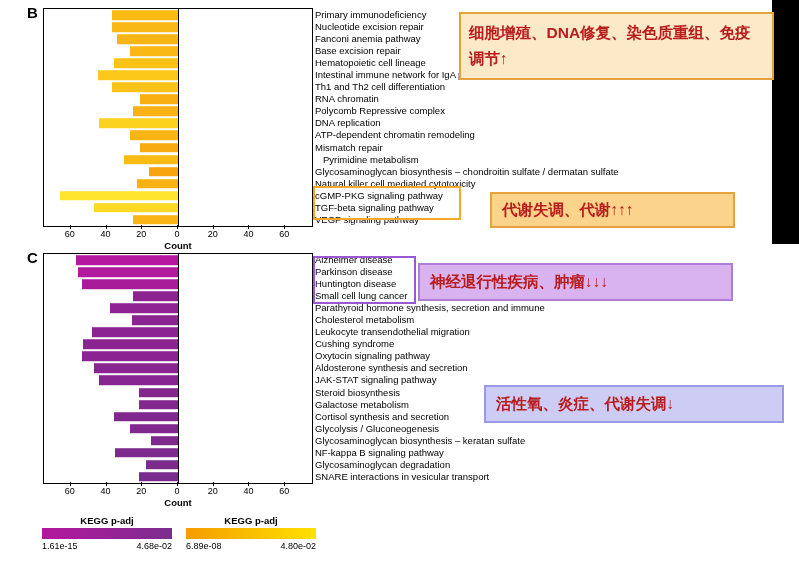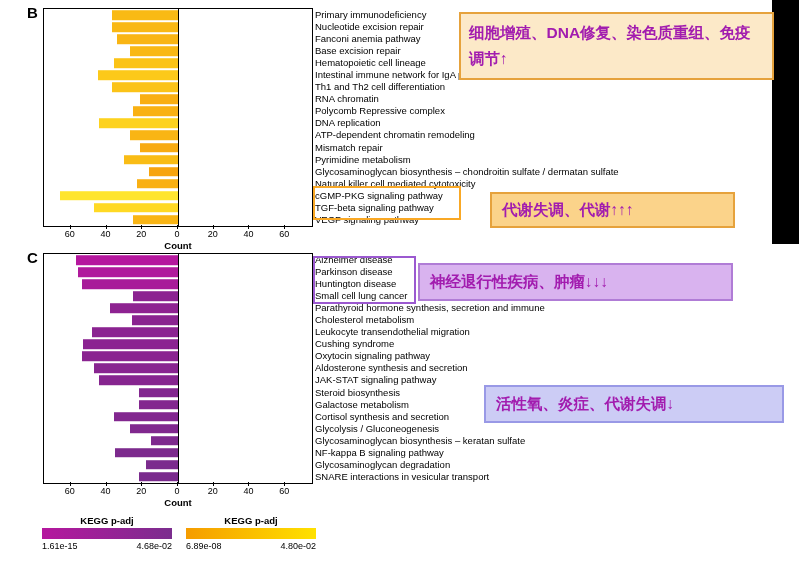--- a/index.html
+++ b/index.html
@@ -17,21 +17,21 @@
   .axisline{position:absolute;top:0;bottom:0;width:1px;background:#000;left:50%;}
 
   .labels{position:absolute;}
   .labels .lbl{font-size:9.5px;color:#000;white-space:nowrap;line-height:11.1px;height:11.1px;}
 
   .xaxis{position:absolute;font-size:9px;color:#000;}
   .tick{position:absolute;text-align:center;transform:translateX(-50%);}
   .xtitle{position:absolute;font-size:9.5px;font-weight:bold;color:#000;text-align:center;}
 
   
-  .annot{position:absolute;box-sizing:border-box;display:flex;align-items:center;font-weight:bold;color:#a21caf;}
+  .annot{position:absolute;box-sizing:border-box;display:flex;align-items:center;font-weight:bold;color:#b91c1c;}
   .annot span{display:block;}
 
   .hl-box{position:absolute;box-sizing:border-box;background:transparent;}
 
   
   .legend{position:absolute;}
   .legend-title{font-size:9.5px;font-weight:bold;color:#000;text-align:center;}
   .legend-bar{height:11px;width:100%;margin-top:2px;border:0;}
   .legend-scale{display:flex;justify-content:space-between;font-size:9px;color:#000;margin-top:2px;}
 
@@ -132,21 +132,21 @@
       <div class="lbl" style="height: 12.0556px; line-height: 12.0556px;">Fanconi anemia pathway</div>
       <div class="lbl" style="height: 12.0556px; line-height: 12.0556px;">Base excision repair</div>
       <div class="lbl" style="height: 12.0556px; line-height: 12.0556px;">Hematopoietic cell lineage</div>
       <div class="lbl" style="height: 12.0556px; line-height: 12.0556px;">Intestinal immune network for IgA production</div>
       <div class="lbl" style="height: 12.0556px; line-height: 12.0556px;">Th1 and Th2 cell differentiation</div>
       <div class="lbl" style="height: 12.0556px; line-height: 12.0556px;">RNA chromatin</div>
       <div class="lbl" style="height: 12.0556px; line-height: 12.0556px;">Polycomb Repressive complex</div>
       <div class="lbl" style="height: 12.0556px; line-height: 12.0556px;">DNA replication</div>
       <div class="lbl" style="height: 12.0556px; line-height: 12.0556px;">ATP-dependent chromatin remodeling</div>
       <div class="lbl" style="height: 12.0556px; line-height: 12.0556px;">Mismatch repair</div>
-      <div class="lbl" style="height: 12.0556px; line-height: 12.0556px;">Pyrimidine metabolism</div>
+      <div class="lbl" style="height: 12.0556px; line-height: 12.0556px; margin-left: 8px;">Pyrimidine metabolism</div>
       <div class="lbl" style="height: 12.0556px; line-height: 12.0556px;">Glycosaminoglycan biosynthesis – chondroitin sulfate / dermatan sulfate</div>
       <div class="lbl" style="height: 12.0556px; line-height: 12.0556px;">Natural killer cell mediated cytotoxicity</div>
       <div class="lbl" style="height: 12.0556px; line-height: 12.0556px;">cGMP-PKG signaling pathway</div>
       <div class="lbl" style="height: 12.0556px; line-height: 12.0556px;">TGF-beta signaling pathway</div>
       <div class="lbl" style="height: 12.0556px; line-height: 12.0556px;">VEGF signaling pathway</div>
     </div>
 
   <div class="hl-box" style="left:313px;top:186px;width:148px;height:34px;border:2px solid #f9a825;"></div>
 
   <div class="annot" style="left:459px;top:12px;width:315px;height:68px;background:#fce9c8;border:2px solid #e6a23c;padding:4px 8px;font-size:15.5px;line-height:26px;">

